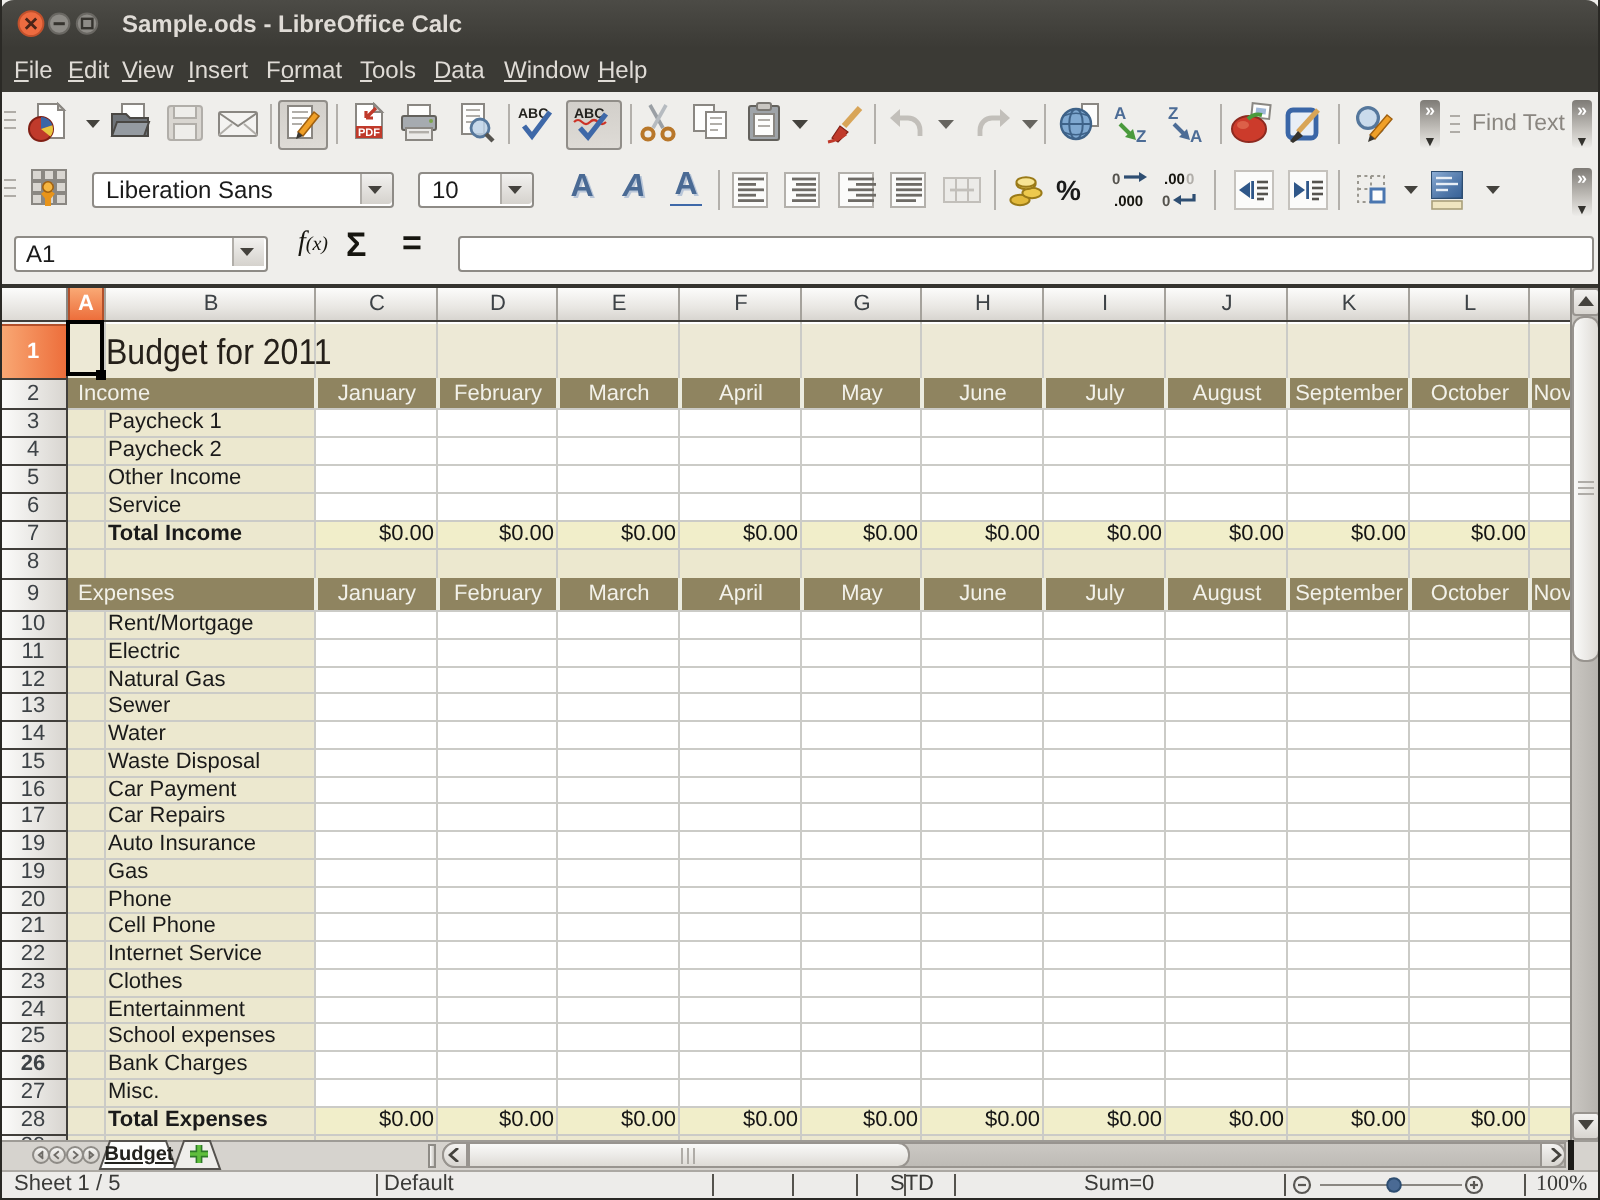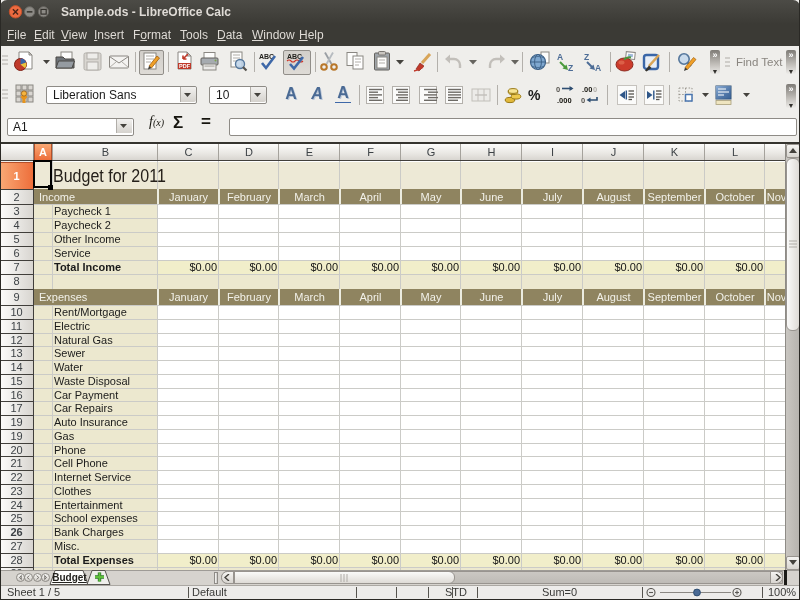--- a/index.html
+++ b/index.html
@@ -616,21 +616,21 @@
 <div class="ab" style="left:770px;top:571px;width:13px;height:13px;background:linear-gradient(#F4F3F1,#D8D5D0);border:1px solid #98948F;border-radius:0 7px 7px 0;box-sizing:border-box;"></div>
 <svg class="ab" style="left:774px;top:574px" width="7" height="7">
       <path d="M2,0 L6,3.5 L2,7" stroke="#44423D" stroke-width="1.4" fill="none"></path>
     </svg>
 <div class="ab" style="left:784px;top:570px;width:3px;height:15px;background:#1C1B18;"></div>
 <div class="ab" style="left:0;top:585px;width:800px;height:15px;background:#EDECEA;border-top:1px solid #ABA8A3;box-sizing:border-box;"></div>
 <div class="ab" style="left:7px;top:585px;font-size:11px;color:#3A3A38;line-height:15px;">Sheet 1 / 5</div>
 <div class="ab" style="left:192px;top:585px;font-size:11px;color:#3A3A38;line-height:15px;">Default</div>
 <div class="ab" style="left:400px;top:585px;font-size:11px;color:#3A3A38;line-height:15px;margin-left:45px;">STD</div>
 <div class="ab" style="left:542px;top:585px;font-size:11px;color:#3A3A38;line-height:15px;">Sum=0</div>
-<div class="ab" style="left:768px;top:585px;font-size:11px;color:#3A3A38;line-height:15px;">100%</div>
+<div class="ab" style="left:768px;top:585px;font-size:11px;color:#3A3A38;line-height:15px;font-family:Liberation Serif, serif;">100%</div>
 <div class="ab" style="left:188px;top:587px;width:1px;height:11px;background:#55534E;"></div>
 <div class="ab" style="left:356px;top:587px;width:1px;height:11px;background:#55534E;"></div>
 <div class="ab" style="left:396px;top:587px;width:1px;height:11px;background:#55534E;"></div>
 <div class="ab" style="left:428px;top:587px;width:1px;height:11px;background:#55534E;"></div>
 <div class="ab" style="left:452px;top:587px;width:1px;height:11px;background:#55534E;"></div>
 <div class="ab" style="left:477px;top:587px;width:1px;height:11px;background:#55534E;"></div>
 <div class="ab" style="left:642px;top:587px;width:1px;height:11px;background:#55534E;"></div>
 <div class="ab" style="left:762px;top:587px;width:1px;height:11px;background:#55534E;"></div>
 <svg class="ab" style="left:646px;top:588px" width="100" height="10">
 <circle cx="5" cy="4.5" r="4" fill="none" stroke="#5A5854" stroke-width="1.1"></circle>

